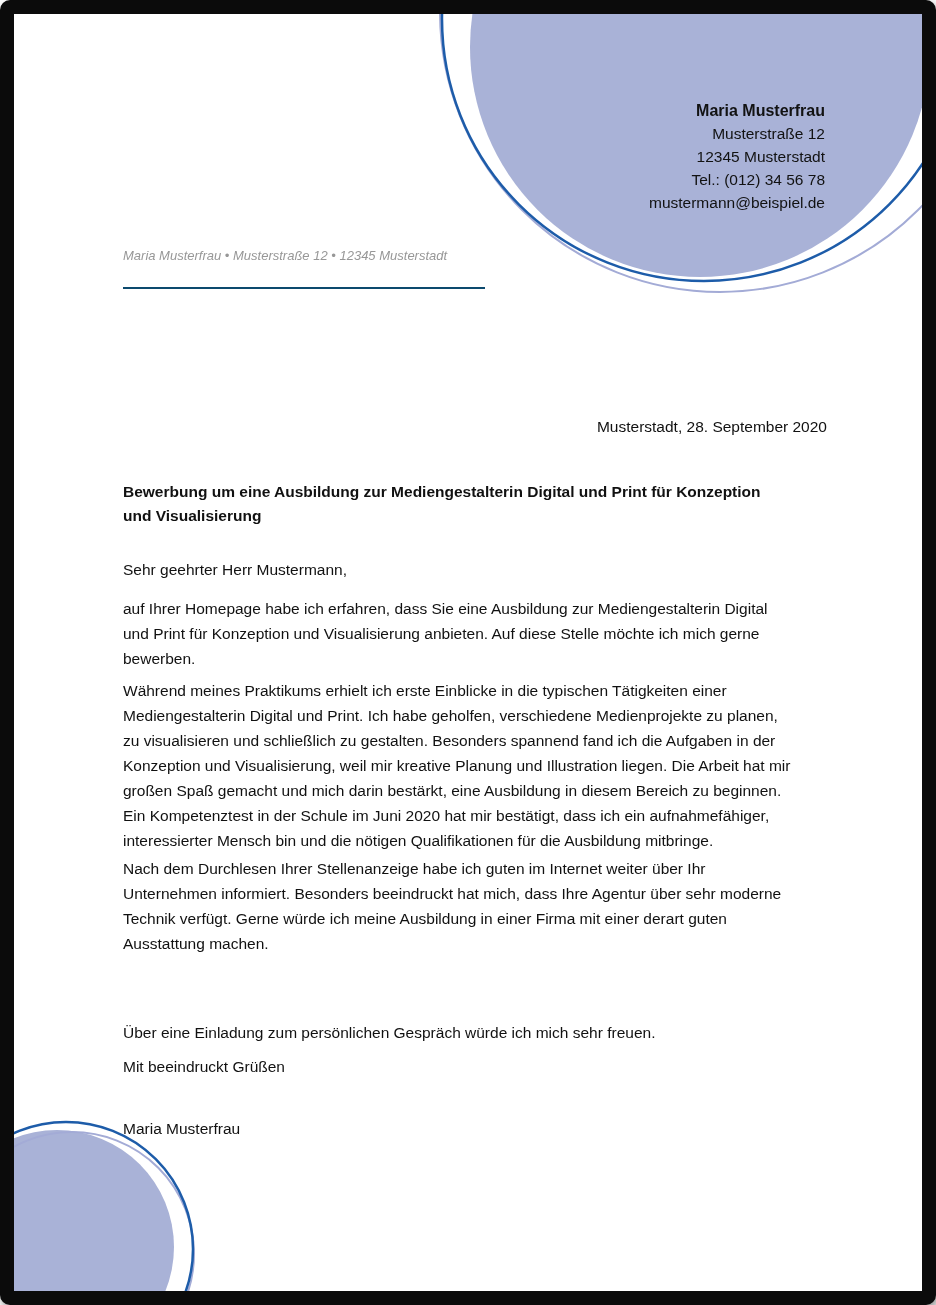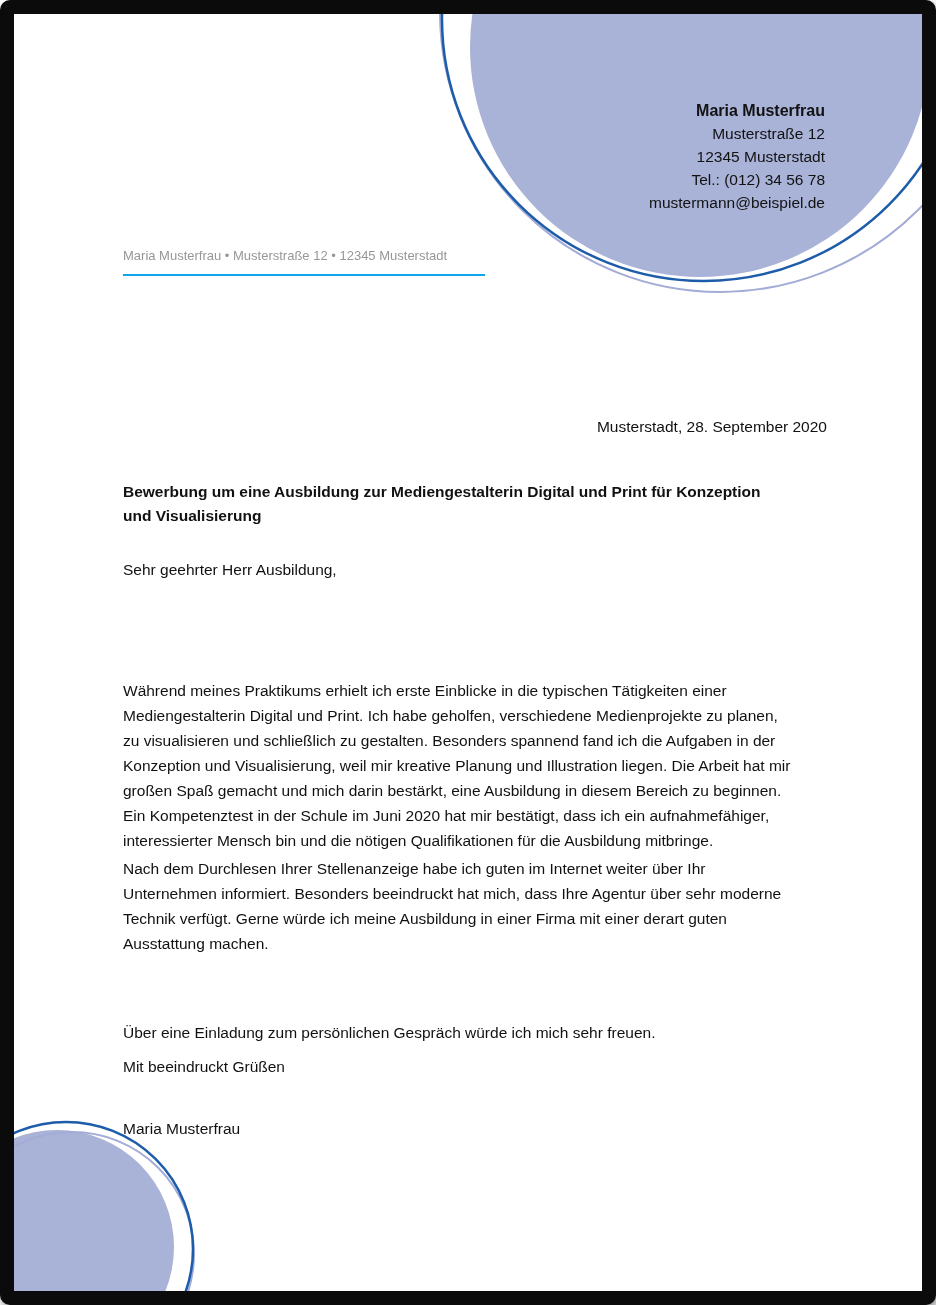--- a/index.html
+++ b/index.html
@@ -42,23 +42,24 @@
     font-weight: bold;
     font-size: 16px;
   }
   .contact .contact-lines { white-space: pre-line; }
 
   .sender-line {
     top: 234px; left: 109px;
     width: 362px;
     font-size: 13px;
     color: #979797;
-    padding-bottom: 11px;
-    border-bottom: 2px solid #0ea5e9;
+    padding-bottom: 24px;
+    border-bottom: 2px solid #0c4a6e;
     white-space: nowrap;
+    font-style: italic;
   }
 
   .recipient {
     top: 269px; left: 109px;
     font-size: 15.5px;
     line-height: 23px;
     white-space: pre-line;
   }
 
   .date-line {
@@ -124,22 +125,25 @@
     </div>
 
     <div class="txt sender-line">Maria Musterfrau  •  Musterstraße 12  •  12345 Musterstadt</div>
 
 
     <div class="txt date-line">Musterstadt, 28. September 2020</div>
 
     <div class="txt subject">Bewerbung um eine Ausbildung zur Mediengestalterin Digital und Print für Konzeption
 und Visualisierung</div>
 
-    <div class="txt salutation">Sehr geehrter Herr Ausbildung,</div>
+    <div class="txt salutation">Sehr geehrter Herr Mustermann,</div>
 
+    <p class="txt para para-1">auf Ihrer Homepage habe ich erfahren, dass Sie eine Ausbildung zur Mediengestalterin Digital
+und Print für Konzeption und Visualisierung anbieten. Auf diese Stelle möchte ich mich gerne
+bewerben.</p>
     <p class="txt para para-2">Während meines Praktikums erhielt ich erste Einblicke in die typischen Tätigkeiten einer
 Mediengestalterin Digital und Print. Ich habe geholfen, verschiedene Medienprojekte zu planen,
 zu visualisieren und schließlich zu gestalten. Besonders spannend fand ich die Aufgaben in der
 Konzeption und Visualisierung, weil mir kreative Planung und Illustration liegen. Die Arbeit hat mir
 großen Spaß gemacht und mich darin bestärkt, eine Ausbildung in diesem Bereich zu beginnen.
 Ein Kompetenztest in der Schule im Juni 2020 hat mir bestätigt, dass ich ein aufnahmefähiger,
 interessierter Mensch bin und die nötigen Qualifikationen für die Ausbildung mitbringe.</p>
     <p class="txt para para-3">Nach dem Durchlesen Ihrer Stellenanzeige habe ich guten im Internet weiter über Ihr
 Unternehmen informiert. Besonders beeindruckt hat mich, dass Ihre Agentur über sehr moderne
 Technik verfügt. Gerne würde ich meine Ausbildung in einer Firma mit einer derart guten

